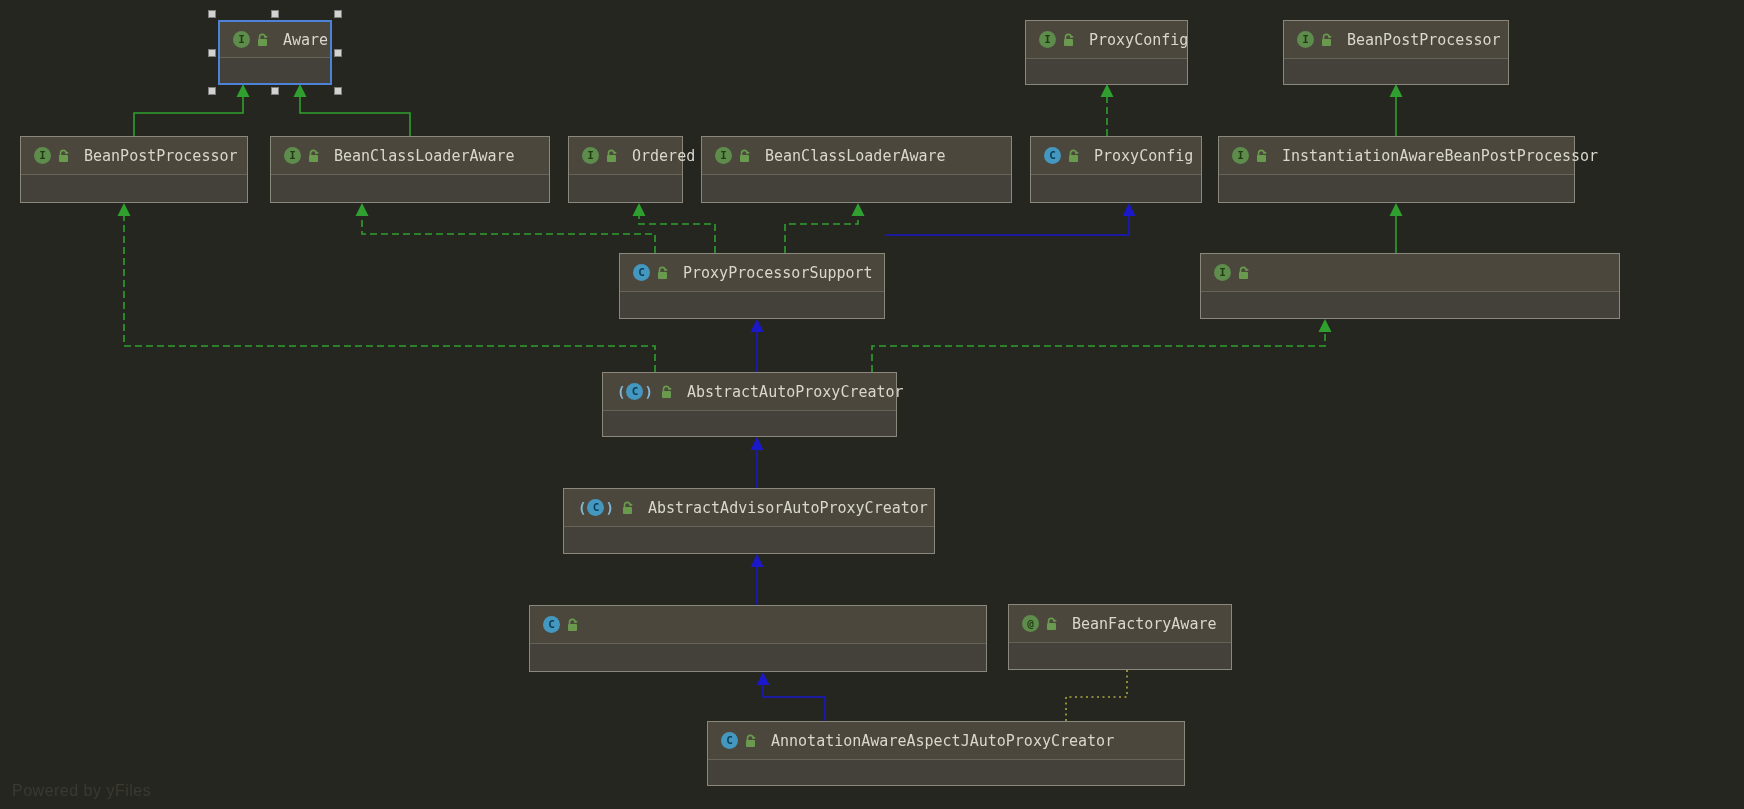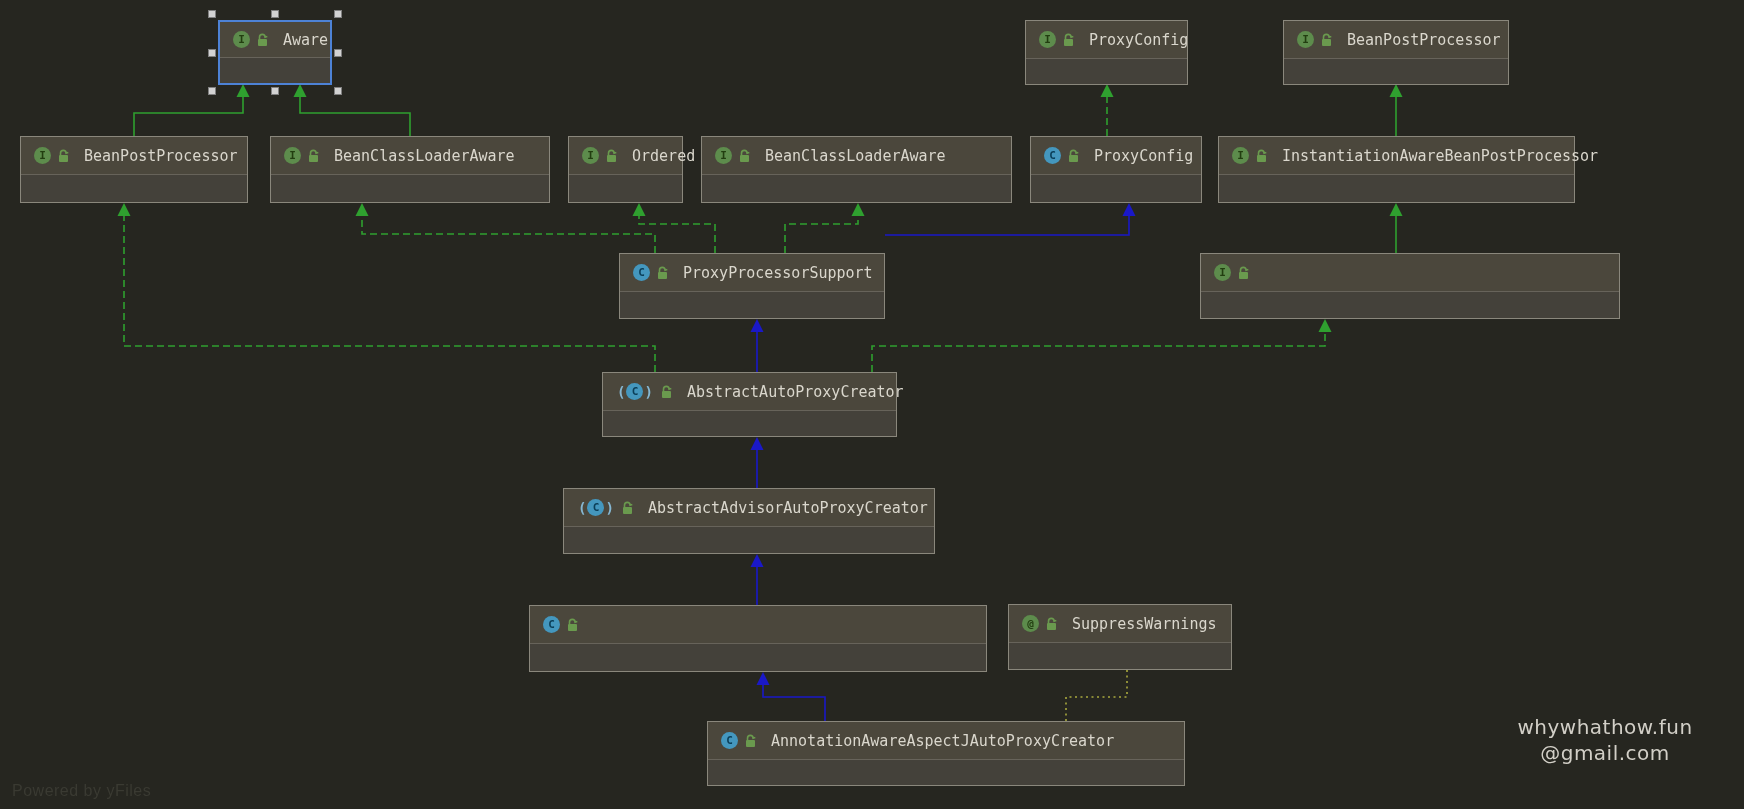--- a/index.html
+++ b/index.html
@@ -295,39 +295,35 @@
 
   <div class="node" style="left:1008px;top:604px;width:224px;height:66px">
     <div class="titlebar">
       <span class="circle icon-green">@</span>
       <span class="lock">
           <svg width="13" height="14" viewBox="0 0 13 14">
             <path d="M3.5 6 V4.2 a2.8 2.8 0 0 1 5.6 0 l2.2 -0.6" fill="none" stroke="#6a9a4e" stroke-width="1.6"></path>
             <rect x="2" y="6" width="9" height="7" rx="1" fill="#6a9a4e"></rect>
           </svg>
         </span>
-      <span class="label">SuppressWarnings</span>
+      <span class="label">BeanFactoryAware</span>
     </div>
     <div class="nbody"></div>
   </div>
 
   <div class="node" style="left:707px;top:721px;width:478px;height:65px">
     <div class="titlebar">
       <span class="circle icon-blue">C</span>
       <span class="lock">
           <svg width="13" height="14" viewBox="0 0 13 14">
             <path d="M3.5 6 V4.2 a2.8 2.8 0 0 1 5.6 0 l2.2 -0.6" fill="none" stroke="#6a9a4e" stroke-width="1.6"></path>
             <rect x="2" y="6" width="9" height="7" rx="1" fill="#6a9a4e"></rect>
           </svg>
         </span>
       <span class="label">AnnotationAwareAspectJAutoProxyCreator</span>
     </div>
     <div class="nbody"></div>
   </div>
 
-  <div id="signature">
-    <div>whywhathow.fun</div>
-    <div>@gmail.com</div>
-  </div>
 
   <div id="watermark">Powered by yFiles</div>
 
 </div>
 
 </body></html>

